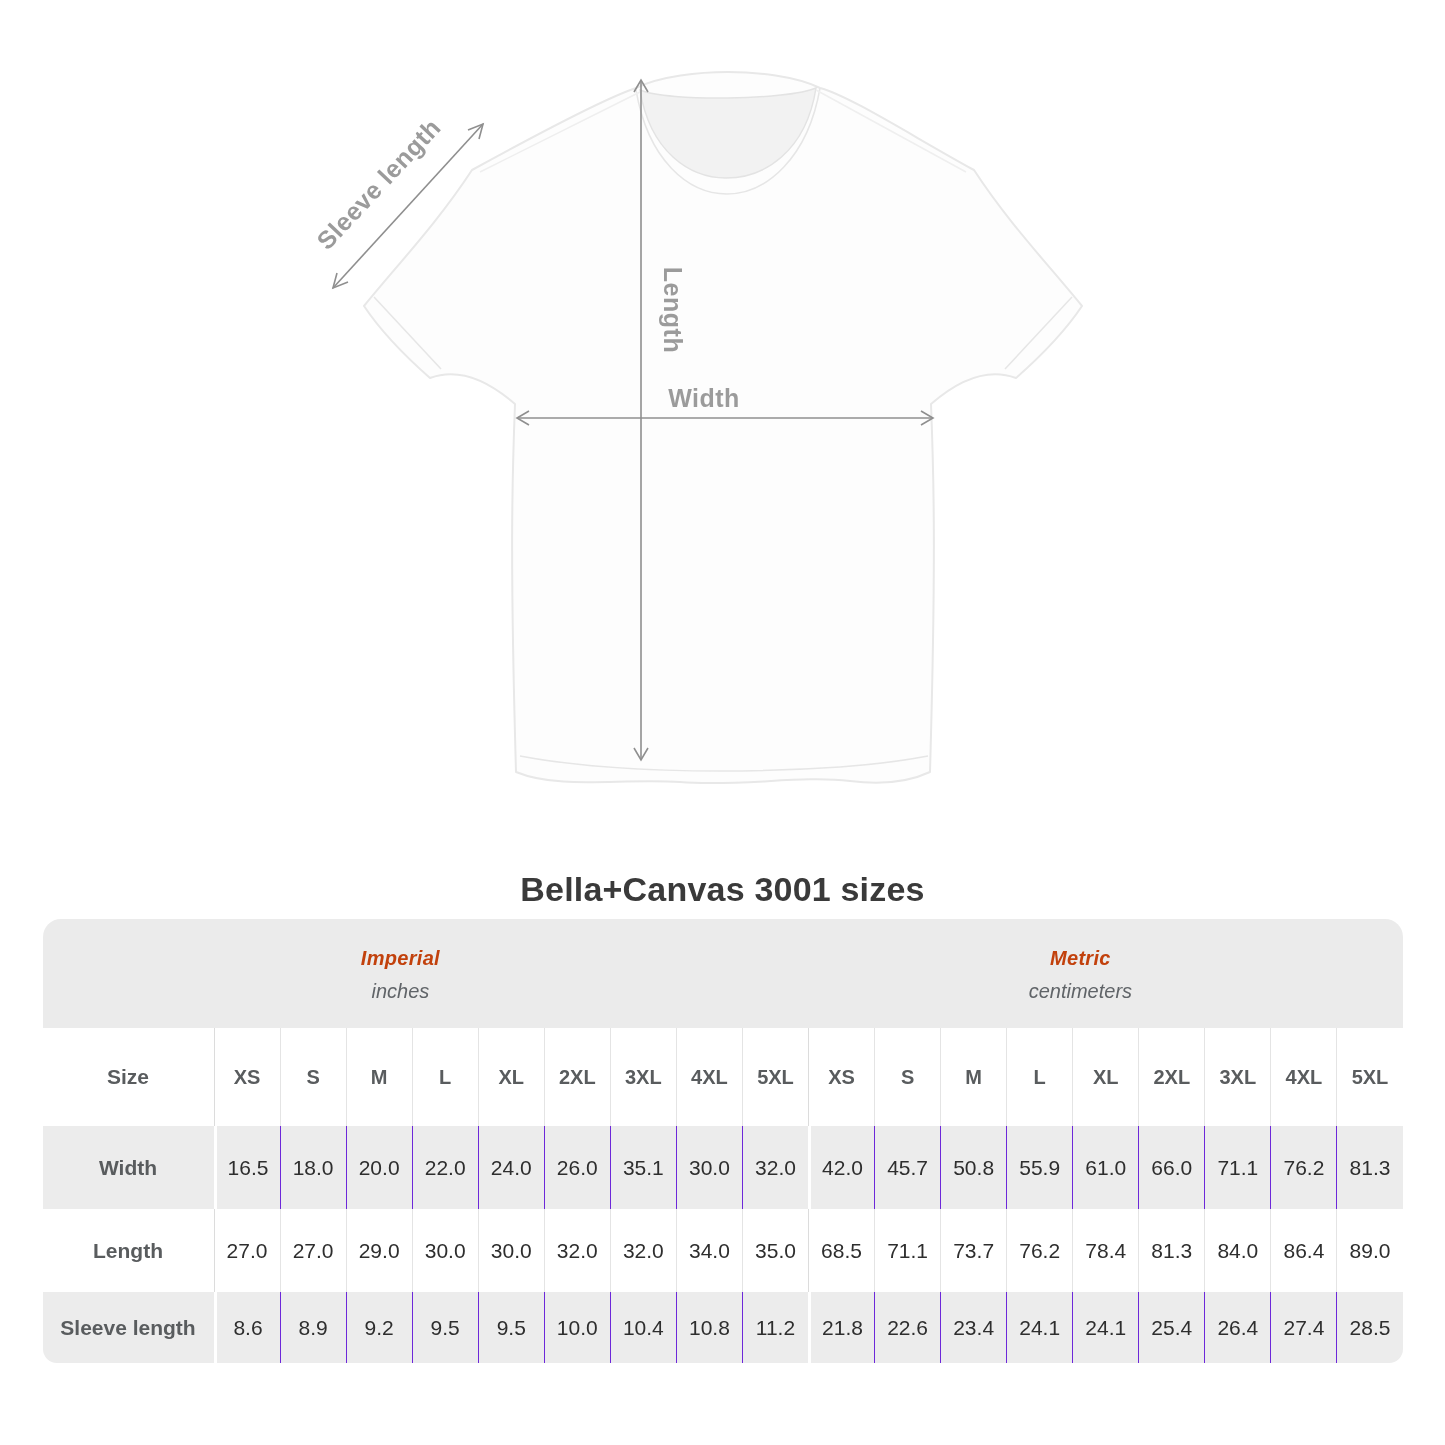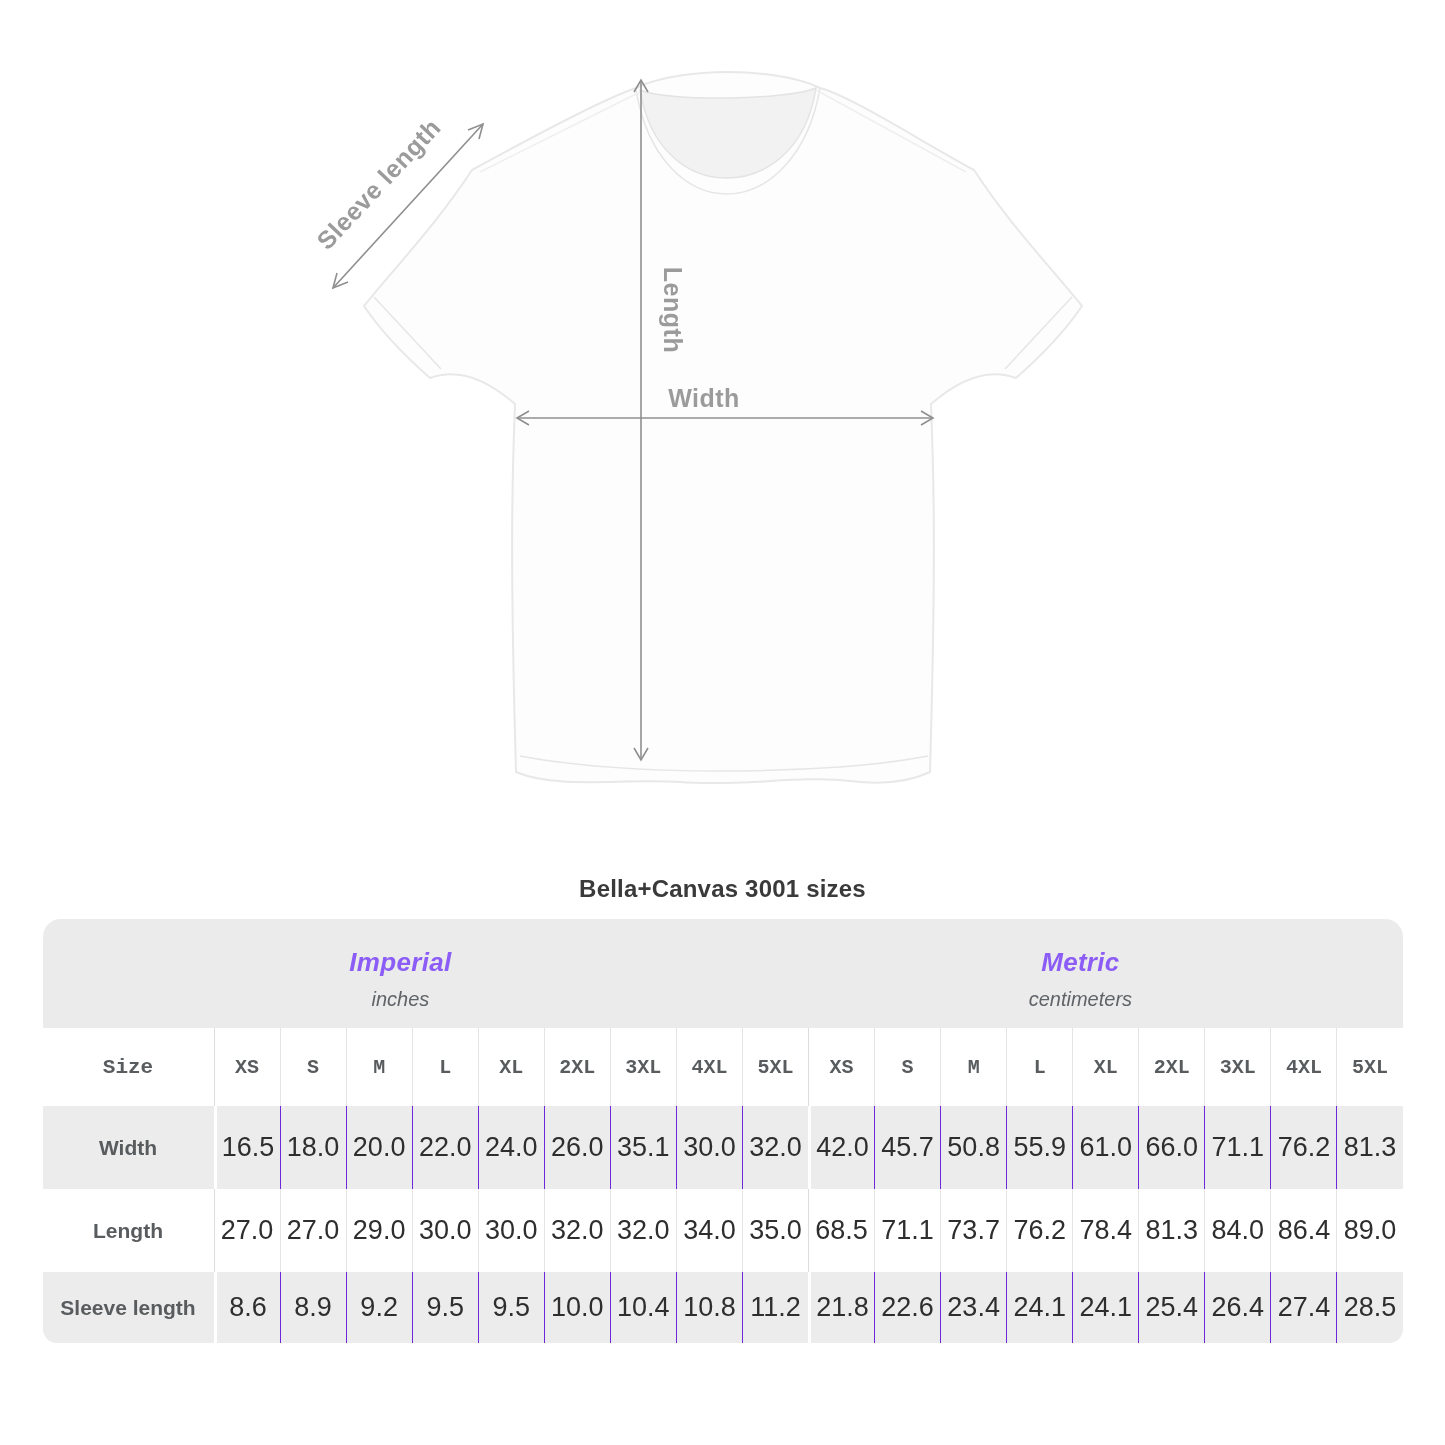--- a/index.html
+++ b/index.html
@@ -33,21 +33,21 @@
   .arrow{fill:none;stroke:var(--diagram-arrow-gray);stroke-width:1.6;}
   .dim-label{
     fill:var(--diagram-label-gray);
     font-family:"Liberation Sans","DejaVu Sans",sans-serif;
     font-size:25px;font-weight:bold;letter-spacing:.5px;
   }
 
   
   .title{
     margin-top:24px;text-align:center;
-    font-size:24px;line-height:40px;font-weight:bold;
+    font-size:34px;line-height:40px;font-weight:bold;
     color:var(--heading-text);letter-spacing:.2px;
   }
   .subtitle{
     margin-top:10px;text-align:center;
     font-size:20px;line-height:24px;font-style:italic;
     color:var(--subtitle-text);
   }
 
   
   .size-table{
@@ -57,34 +57,34 @@
   }
   .trow{display:grid;grid-template-columns:171px repeat(18,1fr);}
   .trow.band{display:grid;grid-template-columns:repeat(19,1fr);height:109px;background:var(--table-band-gray);}
   .band-cell{
     grid-column:span 9;
     display:flex;flex-direction:column;align-items:center;justify-content:flex-start;
     padding-top:28px;gap:10px;
   }
   .band-cell.imperial{grid-column:1 / span 10;}
   .band-cell.metric{grid-column:11 / span 9;text-align:center;}
-  .g-name{font-size:26px;font-weight:bold;font-style:italic;color:#8b5cf6;letter-spacing:.3px;}
+  .g-name{font-size:20px;font-weight:bold;font-style:italic;color:#c2410c;letter-spacing:.3px;}
   .g-unit{font-size:20px;font-style:italic;color:#606468;}
 
-  .trow.row-sizes{height:78px;background:#ffffff;font-family:Liberation Mono, monospace;}
+  .trow.row-sizes{height:98px;background:#ffffff;}
   .trow.r-width{height:83px;}
   .trow.r-length{height:83px;}
   .trow.r-sleeve{height:71px;}
   .row-gray{background:var(--table-stripe-gray);}
   .row-white{background:#ffffff;}
 
   .cell{display:flex;align-items:center;justify-content:center;text-align:center;}
   .cell.lbl{font-size:21px;font-weight:bold;color:var(--table-header-text);}
   .cell.szh{font-size:20px;font-weight:bold;color:var(--table-header-text);}
-  .cell.val{font-size:27px;color:var(--table-value-text);}
+  .cell.val{font-size:21px;color:var(--table-value-text);}
 
   .row-white .cell + .cell{border-left:1px solid #e4e4e4;}
   .row-gray  .cell + .cell{border-left:1px solid #6d28d9;}
   .row-white .cell.grp{border-left:1px solid #dcdcdc;}
   .row-gray  .cell.grp{border-left:3px solid #ffffff;}
 </style>
 </head>
 <body>
 
 <div class="page">

